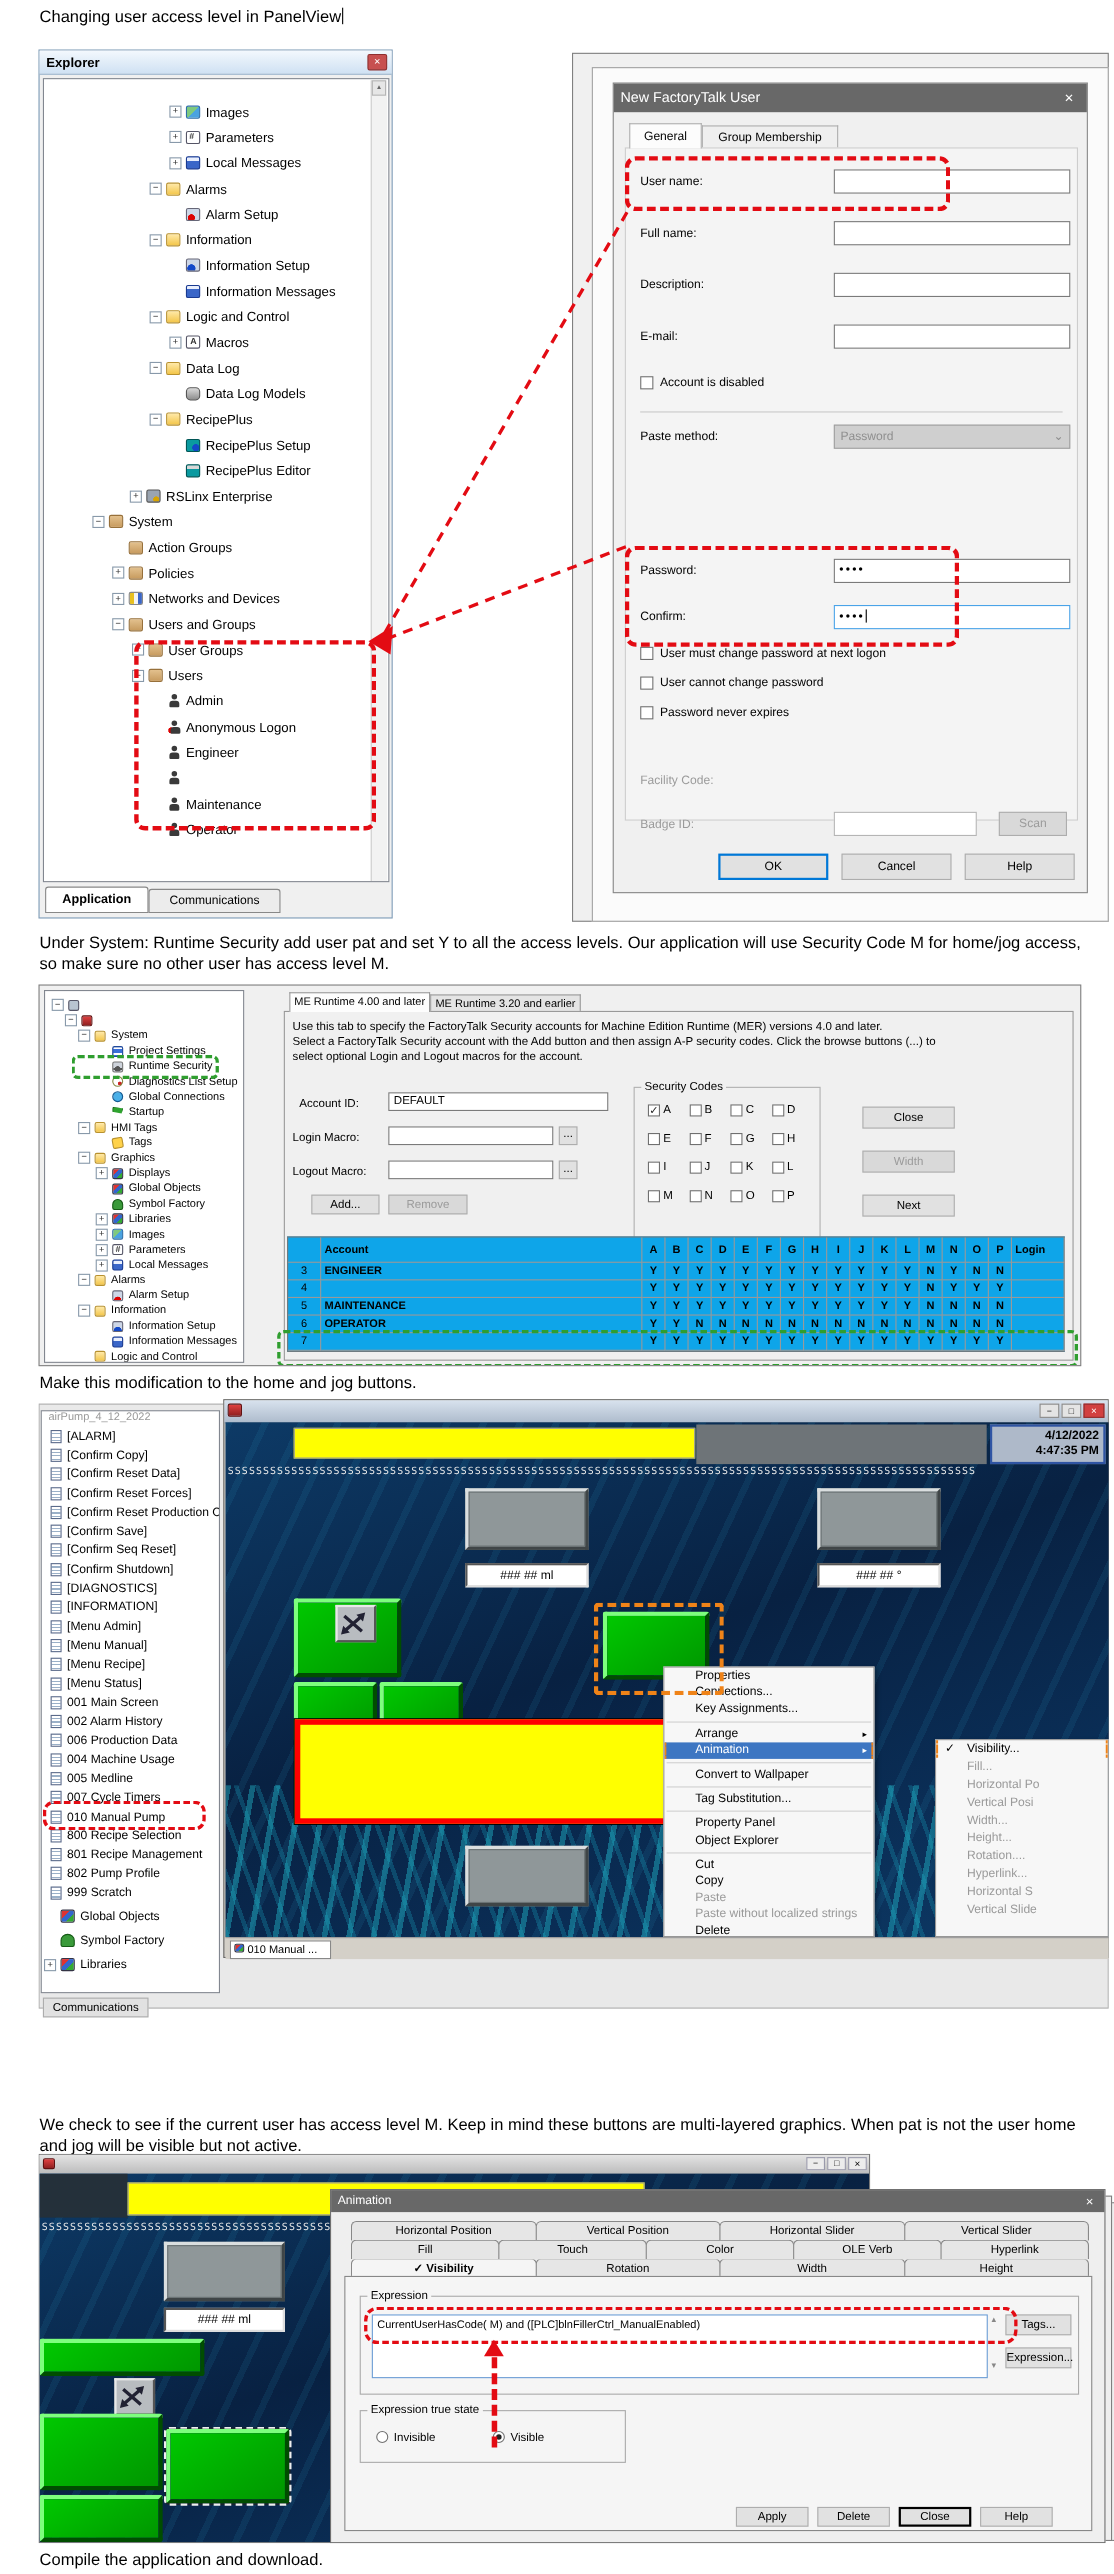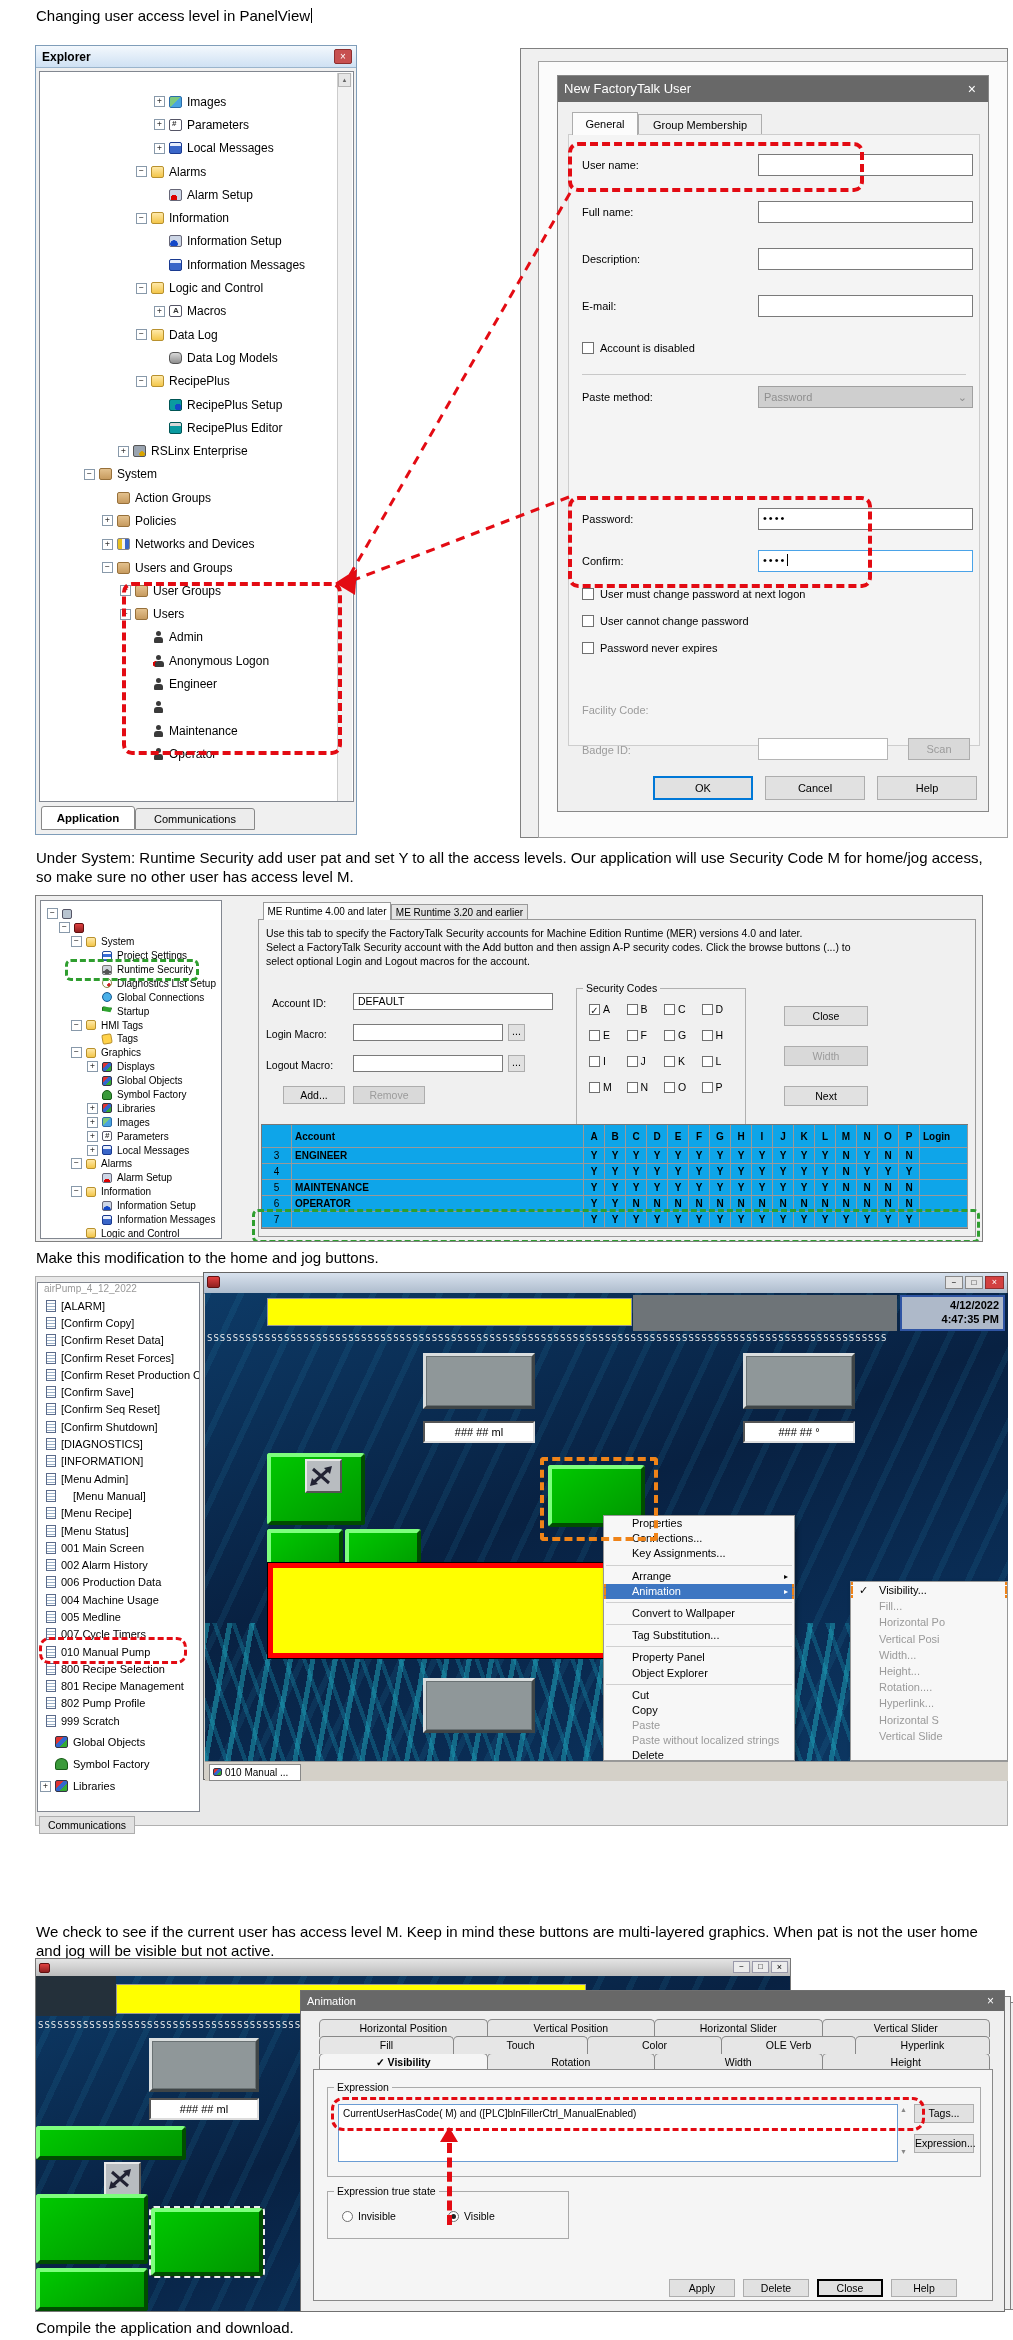--- a/index.html
+++ b/index.html
@@ -781,21 +781,21 @@
             <span style="white-space: nowrap;">[DIAGNOSTICS]</span>
           </div>
           <div class="trow" style="height: 17.3px; font-size: 11px;">
             <span class="ticon i-doc"></span>
             <span style="white-space: nowrap;">[INFORMATION]</span>
           </div>
           <div class="trow" style="height: 17.3px; font-size: 11px;">
             <span class="ticon i-doc"></span>
             <span style="white-space: nowrap;">[Menu Admin]</span>
           </div>
-          <div class="trow" style="height: 17.3px; font-size: 11px; gap: 12px;">
+          <div class="trow" style="height: 17.3px; font-size: 11px;">
             <span class="ticon i-doc"></span>
             <span style="white-space: nowrap;">[Menu Manual]</span>
           </div>
           <div class="trow" style="height: 17.3px; font-size: 11px;">
             <span class="ticon i-doc"></span>
             <span style="white-space: nowrap;">[Menu Recipe]</span>
           </div>
           <div class="trow" style="height: 17.3px; font-size: 11px;">
             <span class="ticon i-doc"></span>
             <span style="white-space: nowrap;">[Menu Status]</span>

